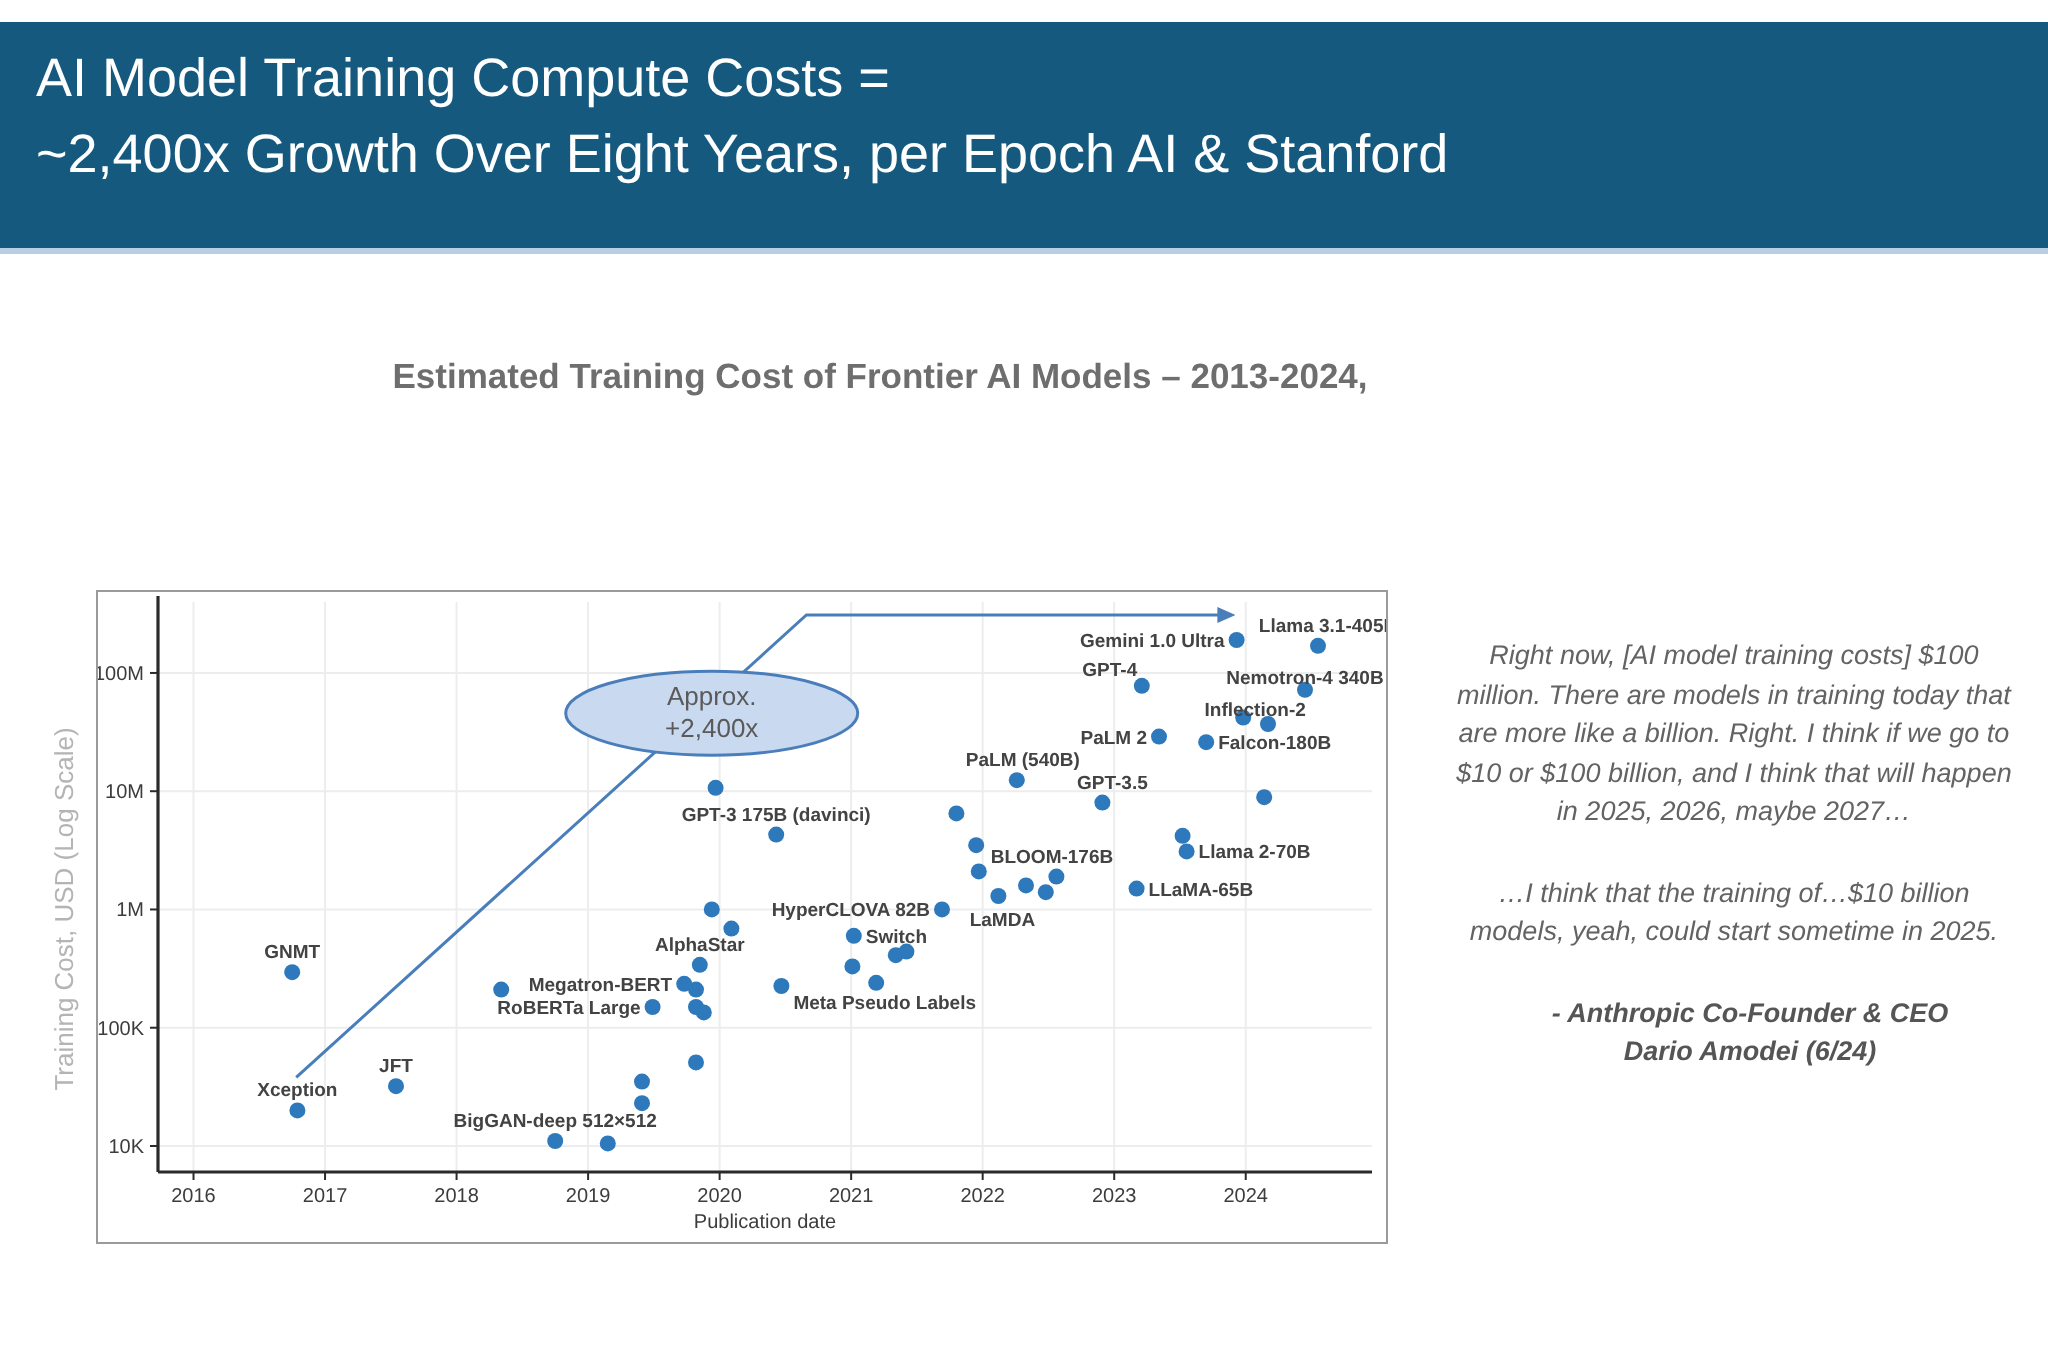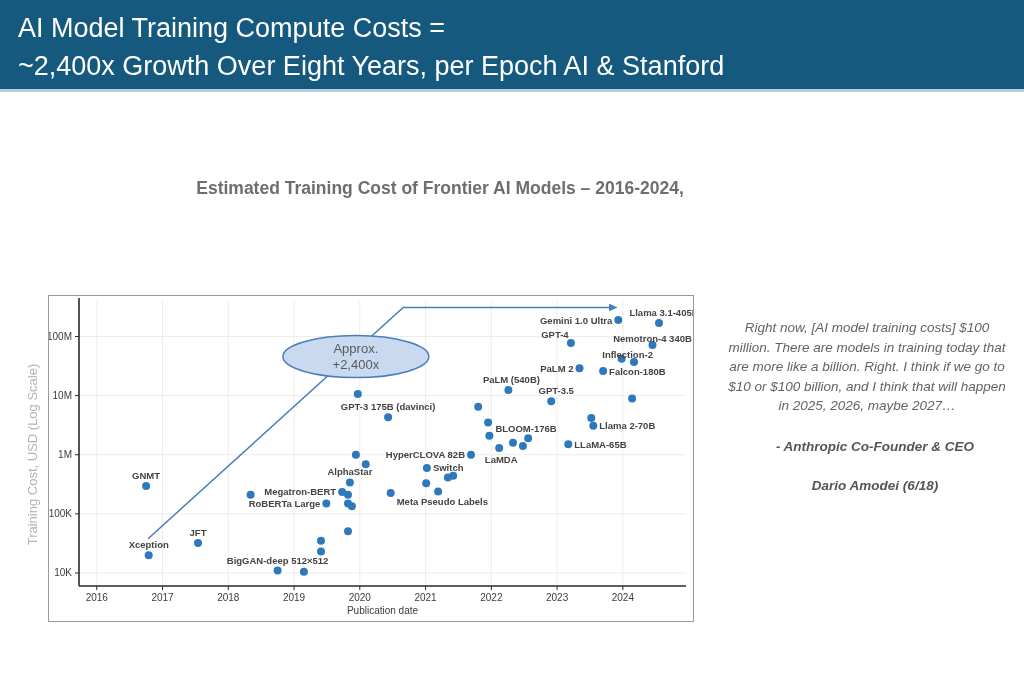--- a/index.html
+++ b/index.html
@@ -1,48 +1,48 @@
 <!DOCTYPE html>
 <html><head>
 <meta charset="utf-8">
 <style>
   html,body{margin:0;padding:0;background:#e8e8e8;}
   .slide{position:relative;width:1024px;height:675px;background:#ffffff;overflow:hidden;
          font-family:"Liberation Sans",sans-serif;}
-  .header{position:absolute;left:0;top:0;width:100%;height:92px;box-sizing:border-box;
+  .header{position:absolute;left:0;top:11px;width:100%;height:116px;box-sizing:border-box;
           padding:9px 0 0 18px;border-bottom:3px solid #b7cfe0;}
   .header .h-line{color:#ffffff;font-size:27px;font-weight:500;line-height:38px;white-space:nowrap;}
   .chart-title{position:absolute;left:150px;top:176px;width:580px;text-align:center;
                color:#6e6e6e;font-weight:bold;font-size:17.5px;line-height:25px;}
   .panel{position:absolute;left:48px;top:295px;width:644px;height:325px;background:#ffffff;
          border:1px solid #9a9a9a;box-sizing:content-box;}
   .ylabel{position:absolute;left:-73px;top:447px;width:210px;text-align:center;
           transform:rotate(-90deg);color:#b4b4b4;font-size:13px;white-space:nowrap;}
   .quote{position:absolute;left:728px;top:318px;width:294px;text-align:center;
          color:#636363;font-size:13.5px;line-height:19.5px;font-style:italic;}
   .quote p{margin:0 16px 21px 0;}
-  .quote .attr{font-weight:bold;color:#555555;margin-bottom:0;margin-top:20px;}
+  .quote .attr{font-weight:bold;color:#555555;margin-bottom:0;}
   
   .tick{font-family:"Liberation Sans",sans-serif;font-size:10px;fill:#3c3c3c;}
   .axlbl{font-family:"Liberation Sans",sans-serif;font-size:10px;fill:#3c3c3c;}
   .ptl{font-family:"Liberation Sans",sans-serif;font-size:9.5px;font-weight:bold;fill:#434343;}
   .ell{font-family:"Liberation Sans",sans-serif;font-size:13px;fill:#5a5a5a;}
 </style>
 </head>
 <body>
 
 <div class="slide">
 
   <div class="header" style="background-color: rgb(21, 90, 126);">
     <div class="h-line">AI Model Training Compute Costs =</div>
     <div class="h-line">~2,400x Growth Over Eight Years, per Epoch AI &amp; Stanford</div>
   </div>
 
   <div class="chart-title">
-    <div>Estimated Training Cost of Frontier AI Models – 2016-2024,</div>
+    <div>Estimated Training Cost of Frontier AI Models – 2013-2024,</div>
   </div>
 
   <div class="ylabel">Training Cost, USD (Log Scale)</div>
 
   <div class="panel">
     <svg id="plot" width="644" height="325" viewBox="0 0 644 325" xmlns="http://www.w3.org/2000/svg">
         <defs>
           <marker id="arrowhead" markerWidth="9" markerHeight="8" refX="1" refY="4" orient="auto" markerUnits="userSpaceOnUse">
             <path d="M0,0 L9,4 L0,8 Z" fill="#4a7ebb"></path>
           </marker>
@@ -165,20 +165,21 @@
         <text class="ptl" x="563.3" y="27.5" text-anchor="end">Gemini 1.0 Ultra</text>
         <circle cx="603.5" cy="48.9" r="4" fill="#2e79bc"></circle>
         <text class="ptl" x="603.5" y="45.9" text-anchor="middle">Nemotron-4 340B</text>
         <circle cx="610.0" cy="26.9" r="4" fill="#2e79bc"></circle>
         <text class="ptl" x="615.0" y="19.9" text-anchor="middle">Llama 3.1-405B</text>
       </svg>
   </div>
 
   <div class="quote">
     <p>Right now, [AI model training costs] $100 million. There are models in training today that are more like a billion. Right. I think if we go to $10 or $100 billion, and I think that will happen in 2025, 2026, maybe 2027…</p>
+    <p>…I think that the training of…$10 billion models, yeah, could start sometime in 2025.</p>
     <p class="attr">
       </p>
       <div class="attr">- Anthropic Co-Founder &amp; CEO</div>
-      <div class="attr">Dario Amodei (6/18)</div>
+      <div class="attr">Dario Amodei (6/24)</div>
     <p></p>
   </div>
 
 </div>
 
 </body></html>

